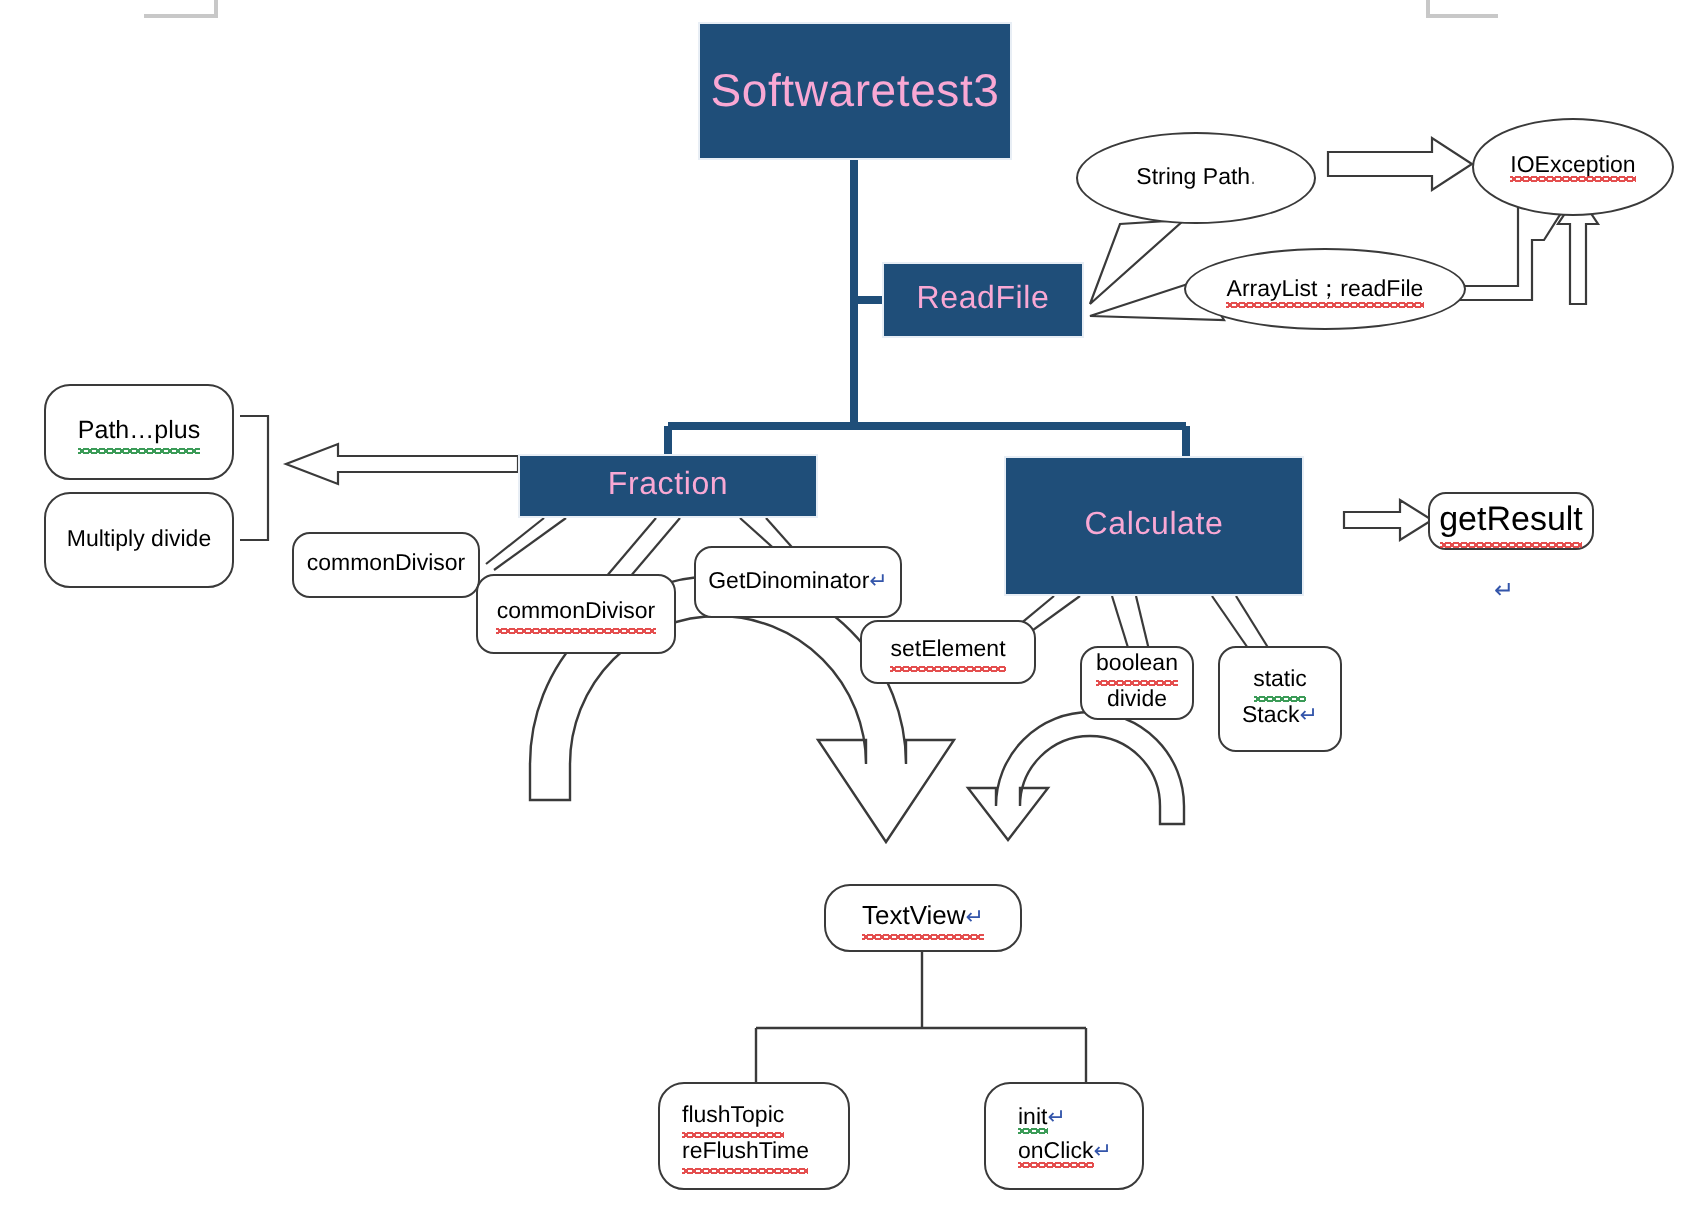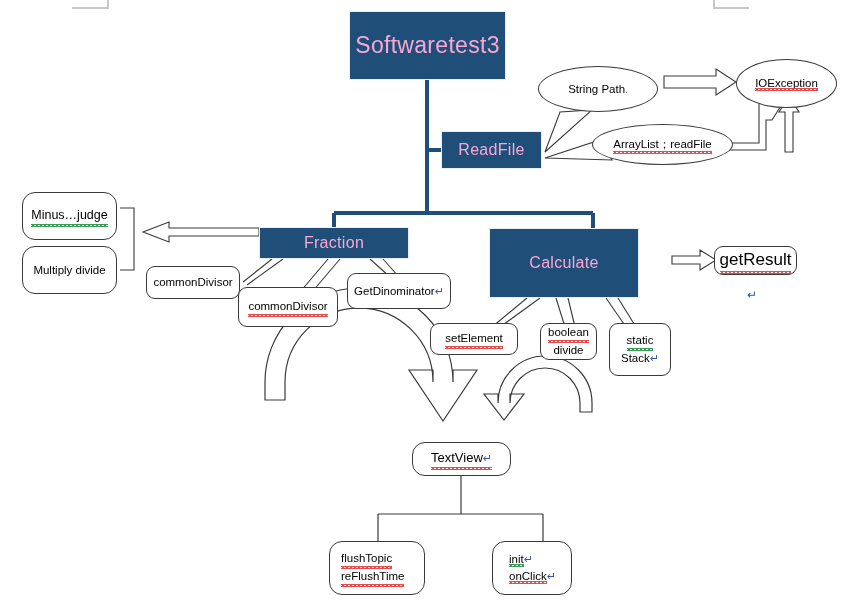--- a/index.html
+++ b/index.html
@@ -35,21 +35,21 @@
     justify-content: center;
     color: #f9a8d4;
     letter-spacing: 0.3px;
     z-index: 5;
   }
   .blue-box span { display: block; }
 
   #box-main      { left: 349px; top: 11px;  width: 157px; height: 69px;  font-size: 23px; }
   #box-readfile  { left: 441px; top: 131px; width: 101px; height: 38px;  font-size: 16px; }
   #box-fraction  { left: 259px; top: 227px; width: 150px; height: 32px;  font-size: 16px; }
-  #box-calculate { left: 489px; top: 228px; width: 150px; height: 70px;  font-size: 16px; text-align: right; }
+  #box-calculate { left: 502px; top: 228px; width: 150px; height: 70px;  font-size: 16px; text-align: right; }
 
   
   .callout {
     position: absolute;
     background: #ffffff;
     border: 1px solid #3a3a3a;
     box-sizing: border-box;
     display: flex;
     flex-direction: column;
     align-items: center;
@@ -88,21 +88,21 @@
   }
   .pilcrow { color: #3355aa; font-size: 11px; }
   .dot { color: #777; font-size: 10px; }
 
   
   #cal-minus      { left: 22px;  top: 192px; width: 95px;  height: 48px; font-size: 12.5px; }
   #cal-multiply   { left: 22px;  top: 246px; width: 95px;  height: 48px; font-size: 11.5px; }
   #cal-getnum     { left: 146px; top: 266px; width: 94px;  height: 33px; font-size: 11.5px; }
   #cal-common     { left: 238px; top: 287px; width: 100px; height: 40px; font-size: 11.5px; }
   #cal-getdinom   { left: 347px; top: 273px; width: 104px; height: 36px; font-size: 11.5px; }
-  #cal-setelem    { left: 430px; top: 323px; width: 88px;  height: 32px; font-size: 11.5px; }
+  #cal-setelem    { left: 430px; top: 310px; width: 88px;  height: 32px; font-size: 11.5px; }
   #cal-boolean    { left: 540px; top: 323px; width: 57px;  height: 37px; font-size: 11.5px; }
   #cal-static     { left: 609px; top: 323px; width: 62px;  height: 53px; font-size: 11.5px; }
   #cal-getresult  { left: 714px; top: 246px; width: 83px;  height: 29px; font-size: 17px; }
   #cal-textview   { left: 412px; top: 442px; width: 99px;  height: 34px; font-size: 13px; }
   #cal-flush      { left: 329px; top: 541px; width: 96px;  height: 54px; font-size: 11.5px; align-items:flex-start; padding-left:11px;}
   #cal-init       { left: 492px; top: 541px; width: 80px;  height: 54px; font-size: 11.5px; align-items:flex-start; padding-left:16px;}
 
   
   .oval {
     position: absolute;
@@ -279,21 +279,21 @@
 
   <div class="oval" id="ov-array">
     <span class="ln sq">ArrayList；readFile</span>
   </div>
 
   <div class="oval" id="ov-ioexc">
     <span class="ln sq">IOException</span>
   </div>
 
   <div class="callout rr" id="cal-minus">
-    <span class="ln sq sq-green">Minus…judge</span>
+    <span class="ln sq sq-green">Path…plus</span>
   </div>
 
   <div class="callout rr" id="cal-multiply">
     <span class="ln">Multiply divide</span>
   </div>
 
   <div class="callout rr-sm" id="cal-getnum">
     <span class="ln">commonDivisor</span>
   </div>
 

